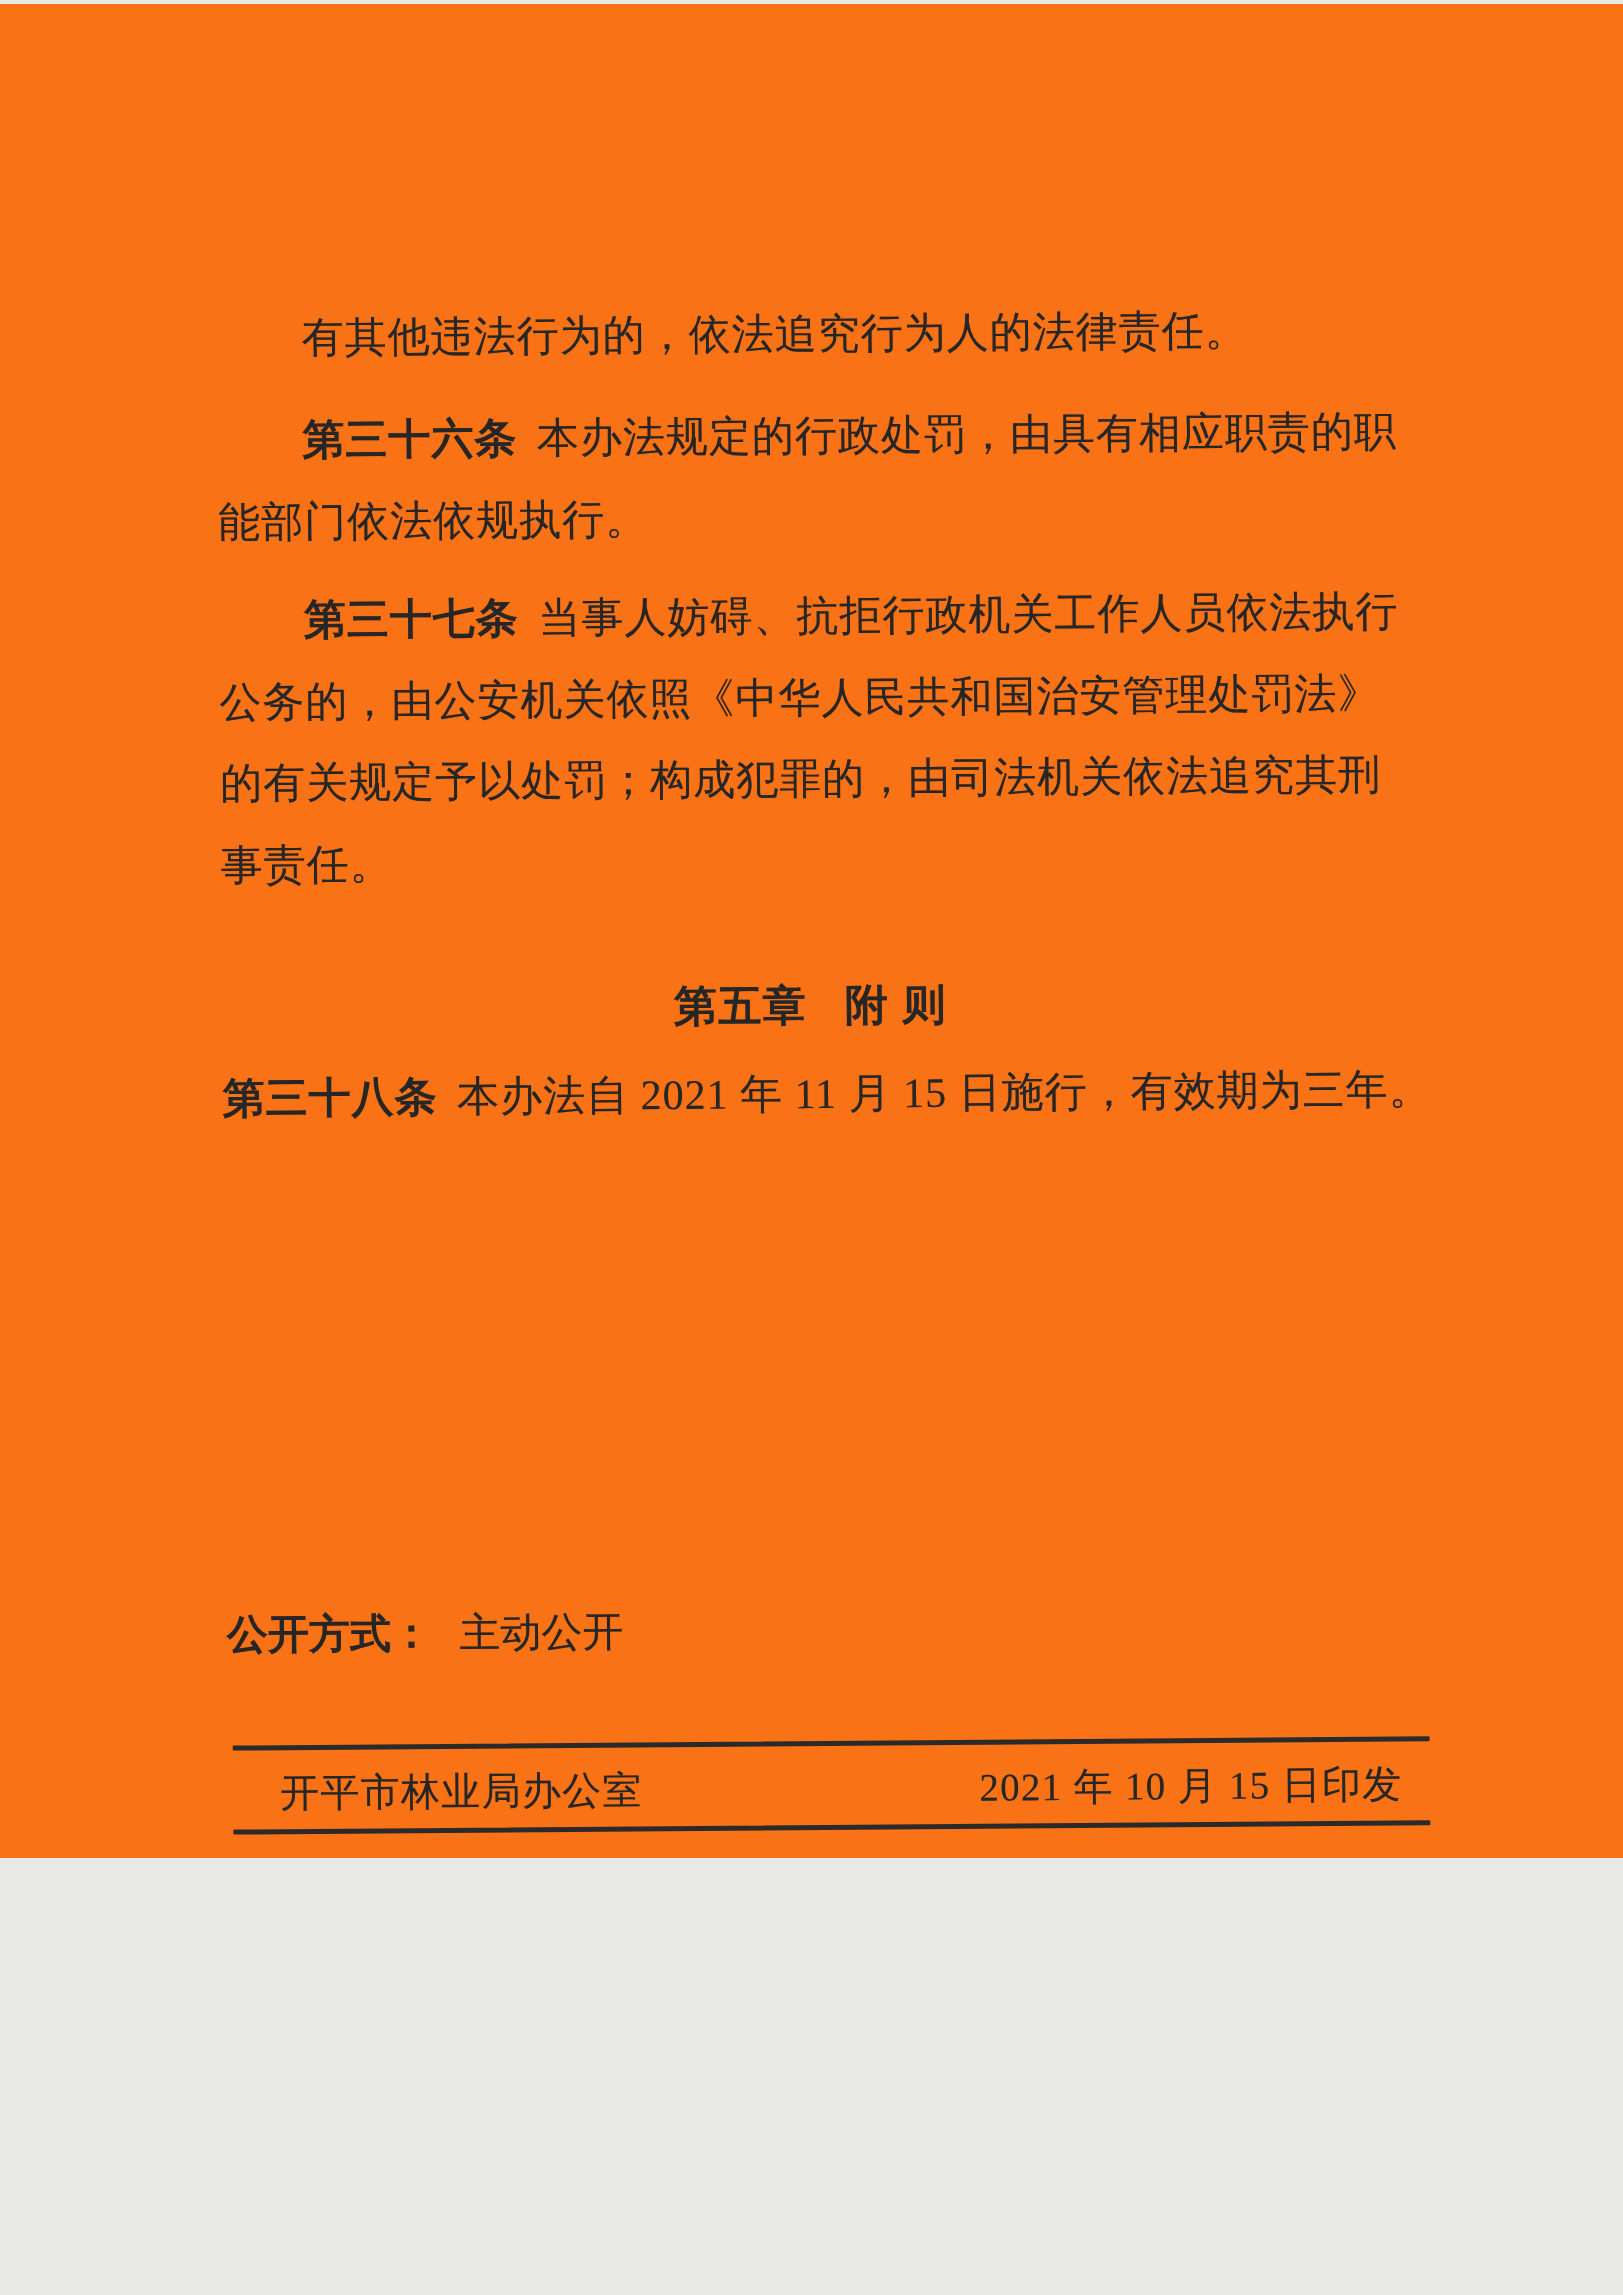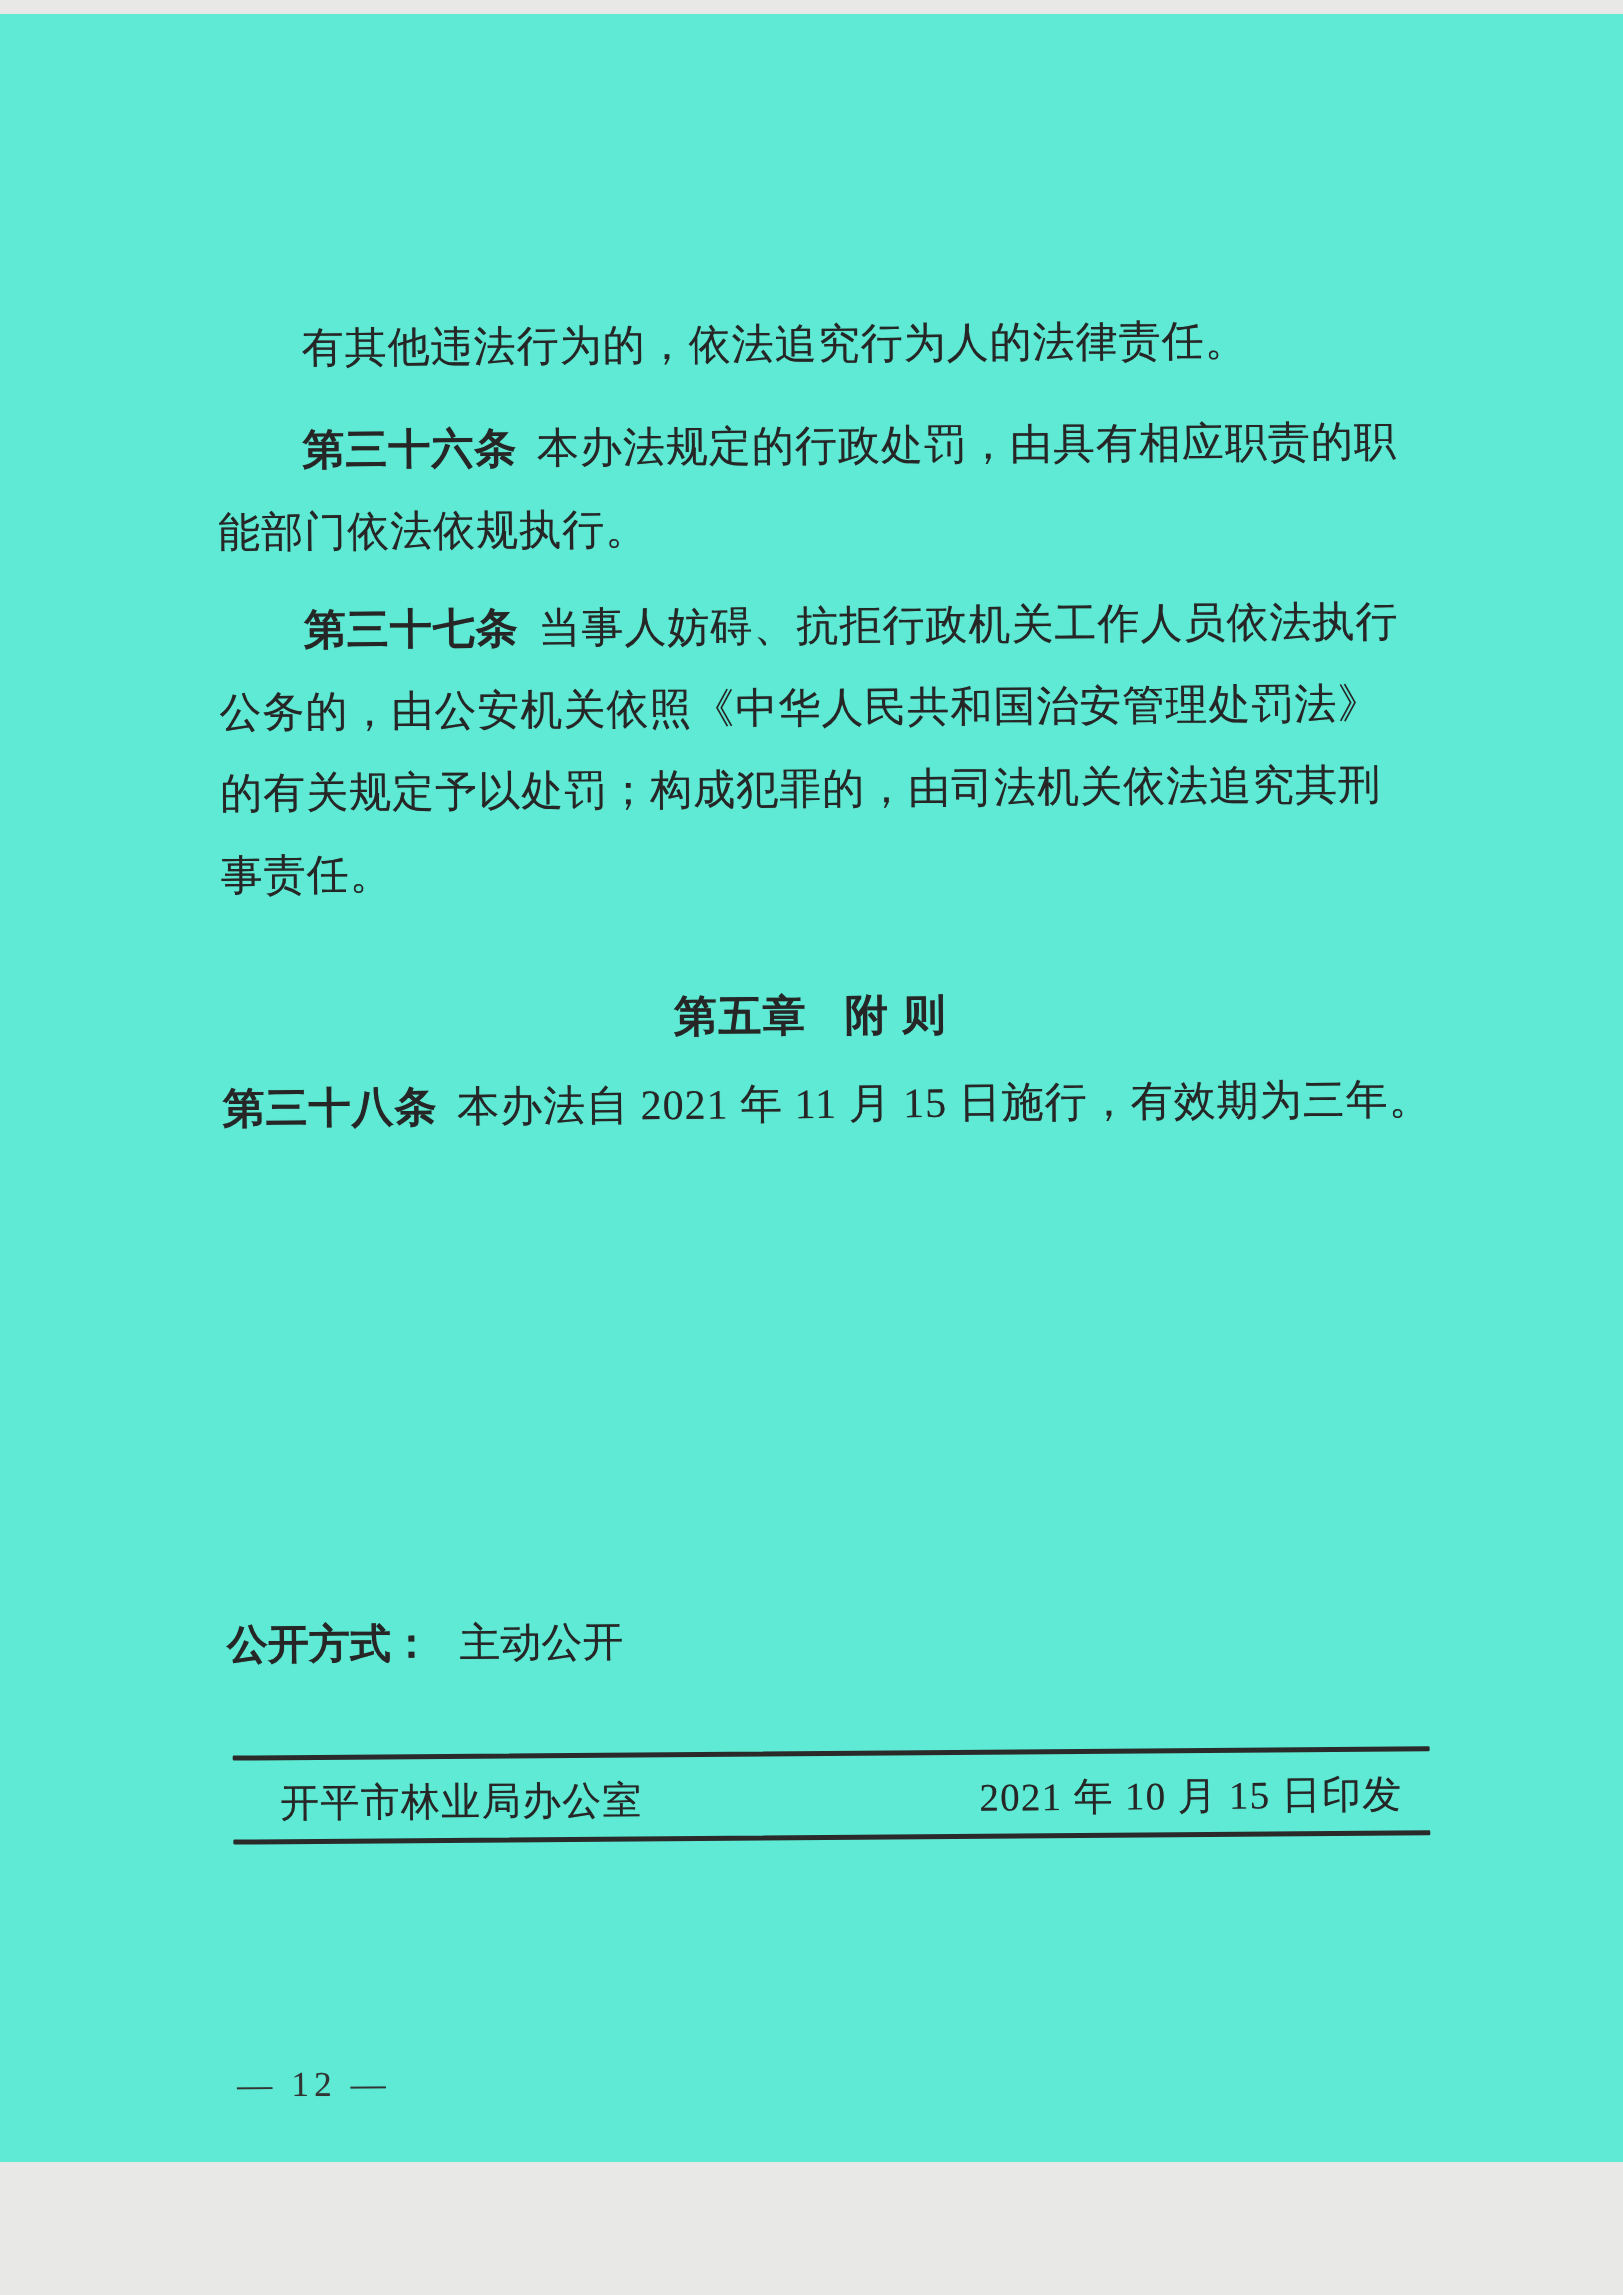--- a/index.html
+++ b/index.html
@@ -3,23 +3,23 @@
 <meta charset="utf-8">
 <style>
   html, body {
     margin: 0;
     padding: 0;
     background: #e8e8e6;
   }
   .page {
     position: relative;
     width: 1623px;
-    height: 2148px;
-    margin: 14px auto;
-    background: #5eead4;
+    height: 1854px;
+    margin: 4px auto;
+    background: #f97316;
     overflow: hidden;
     font-family: "Liberation Serif", "DejaVu Serif", serif;
     color: #262626;
   }
   
   .scan {
     position: absolute;
     inset: 0;
     transform: rotate(-0.45deg);
     transform-origin: 812px 1145px;

